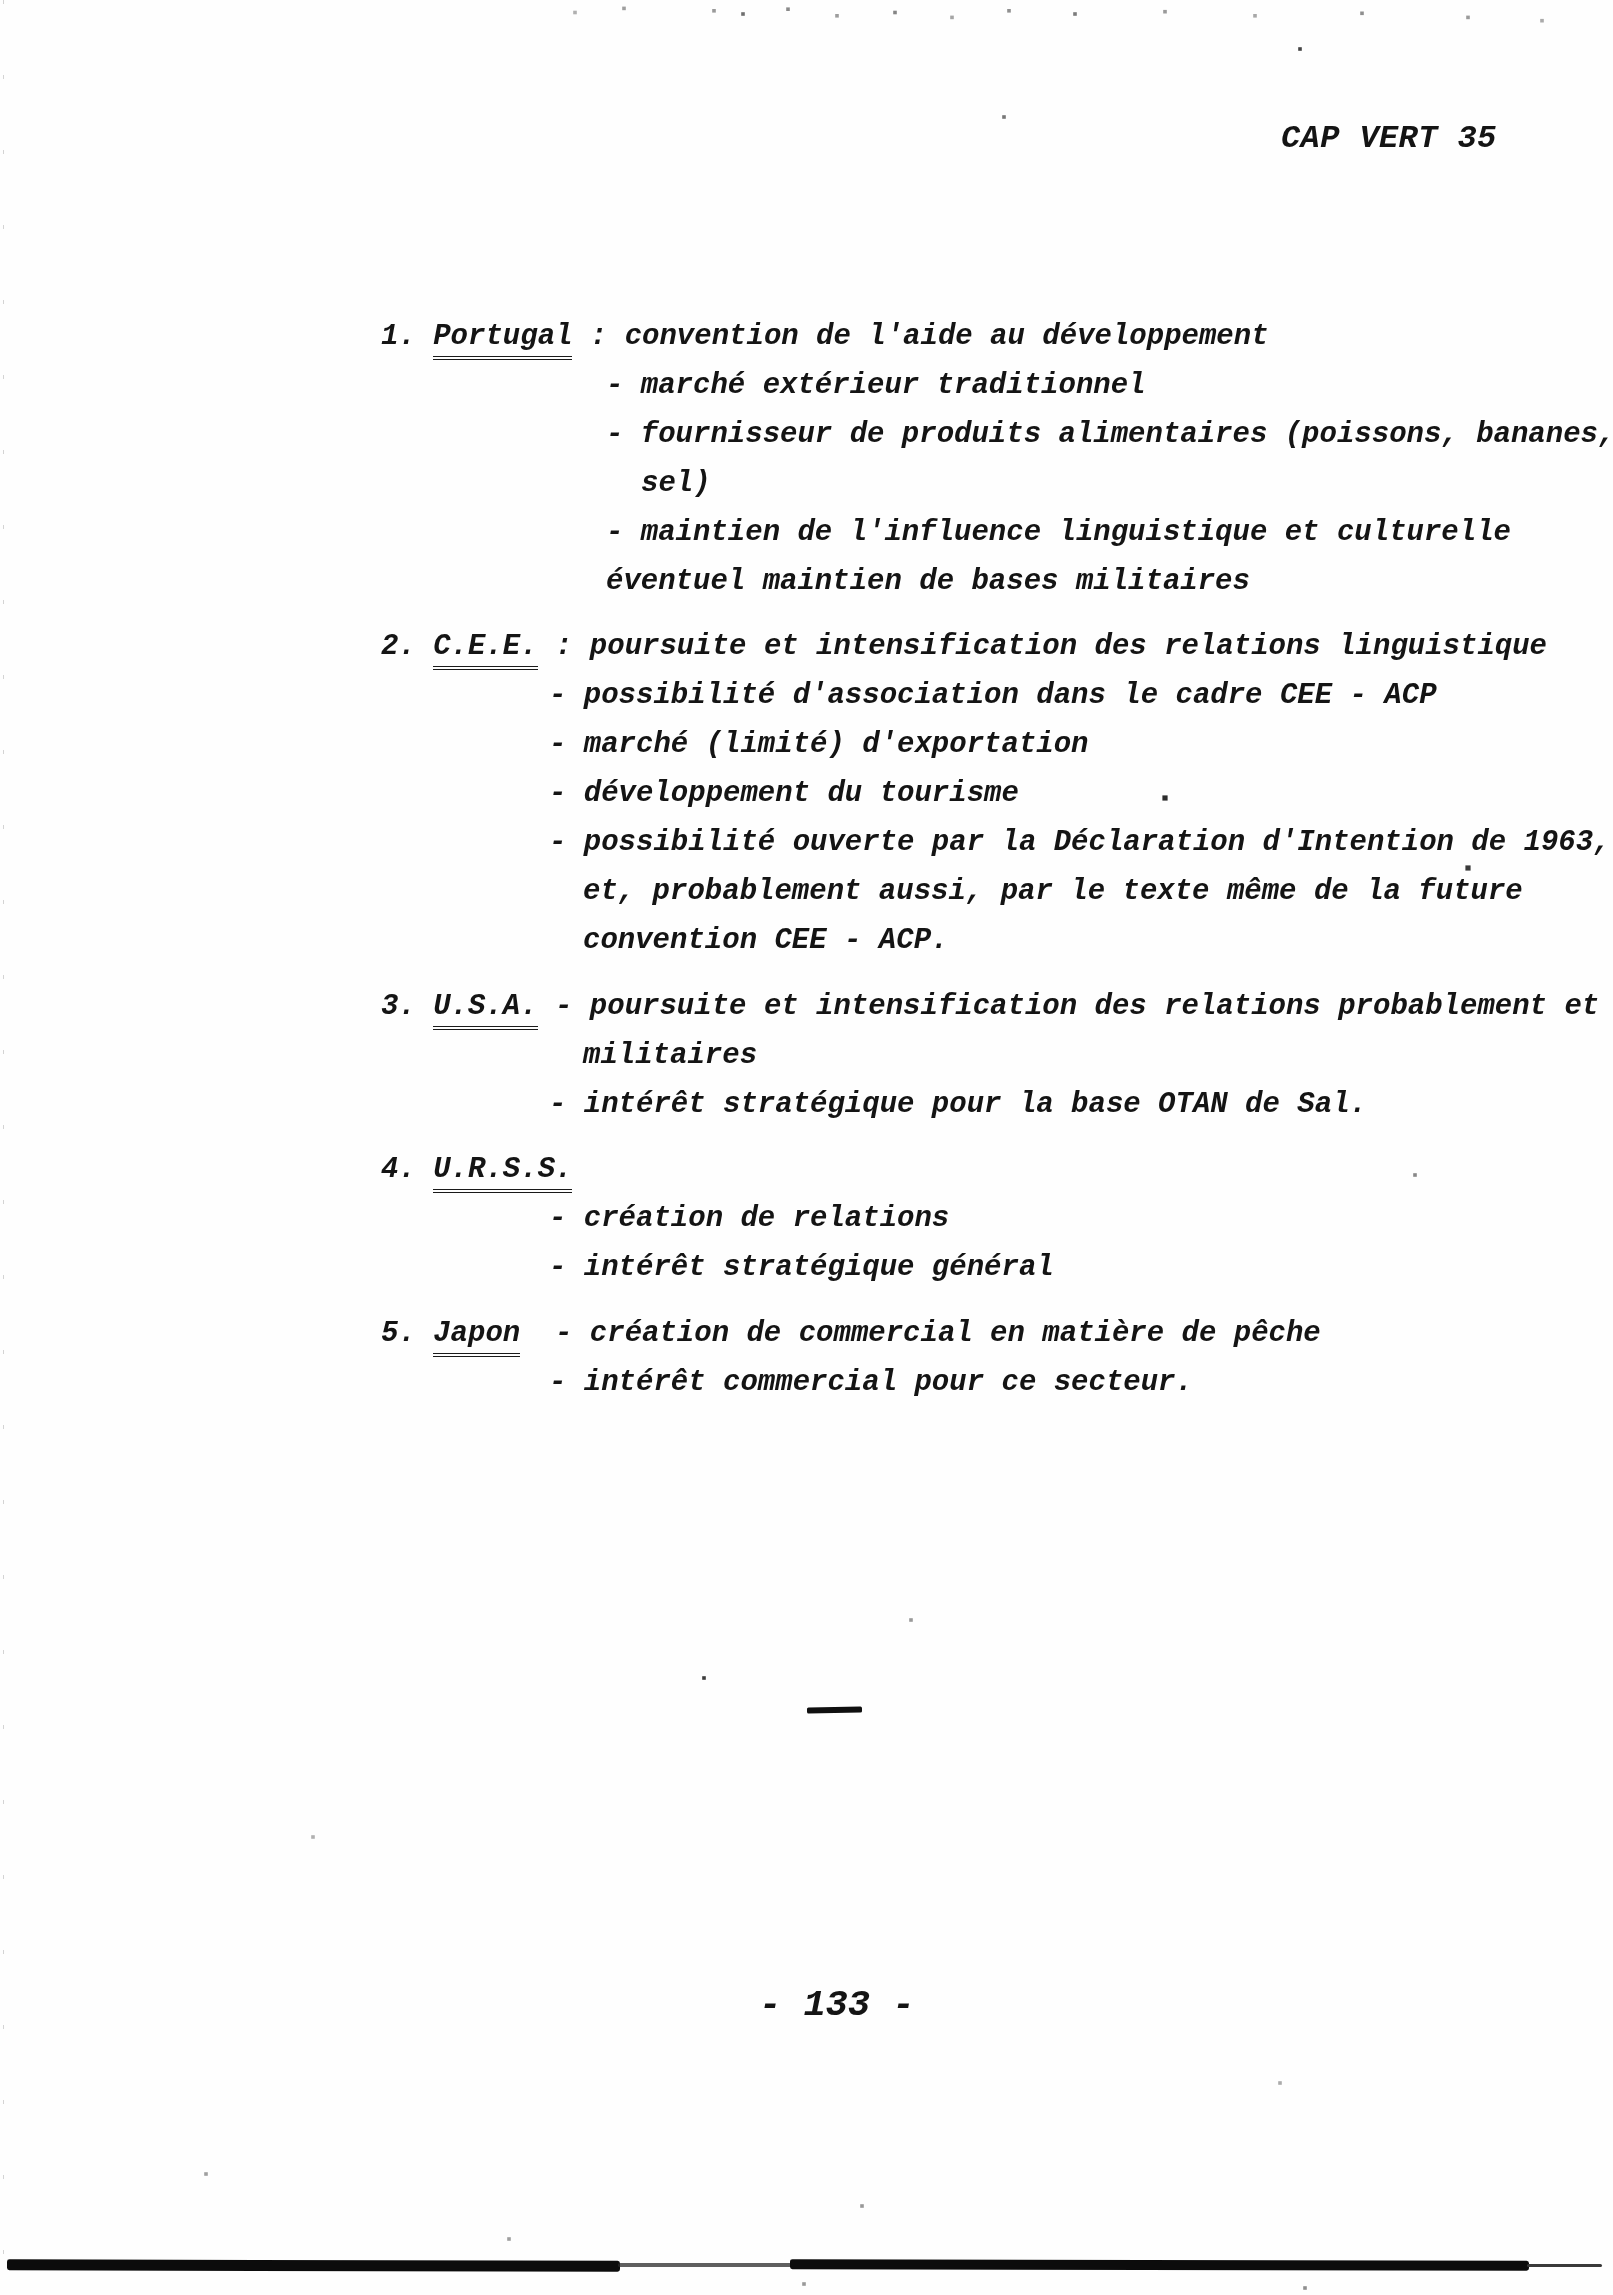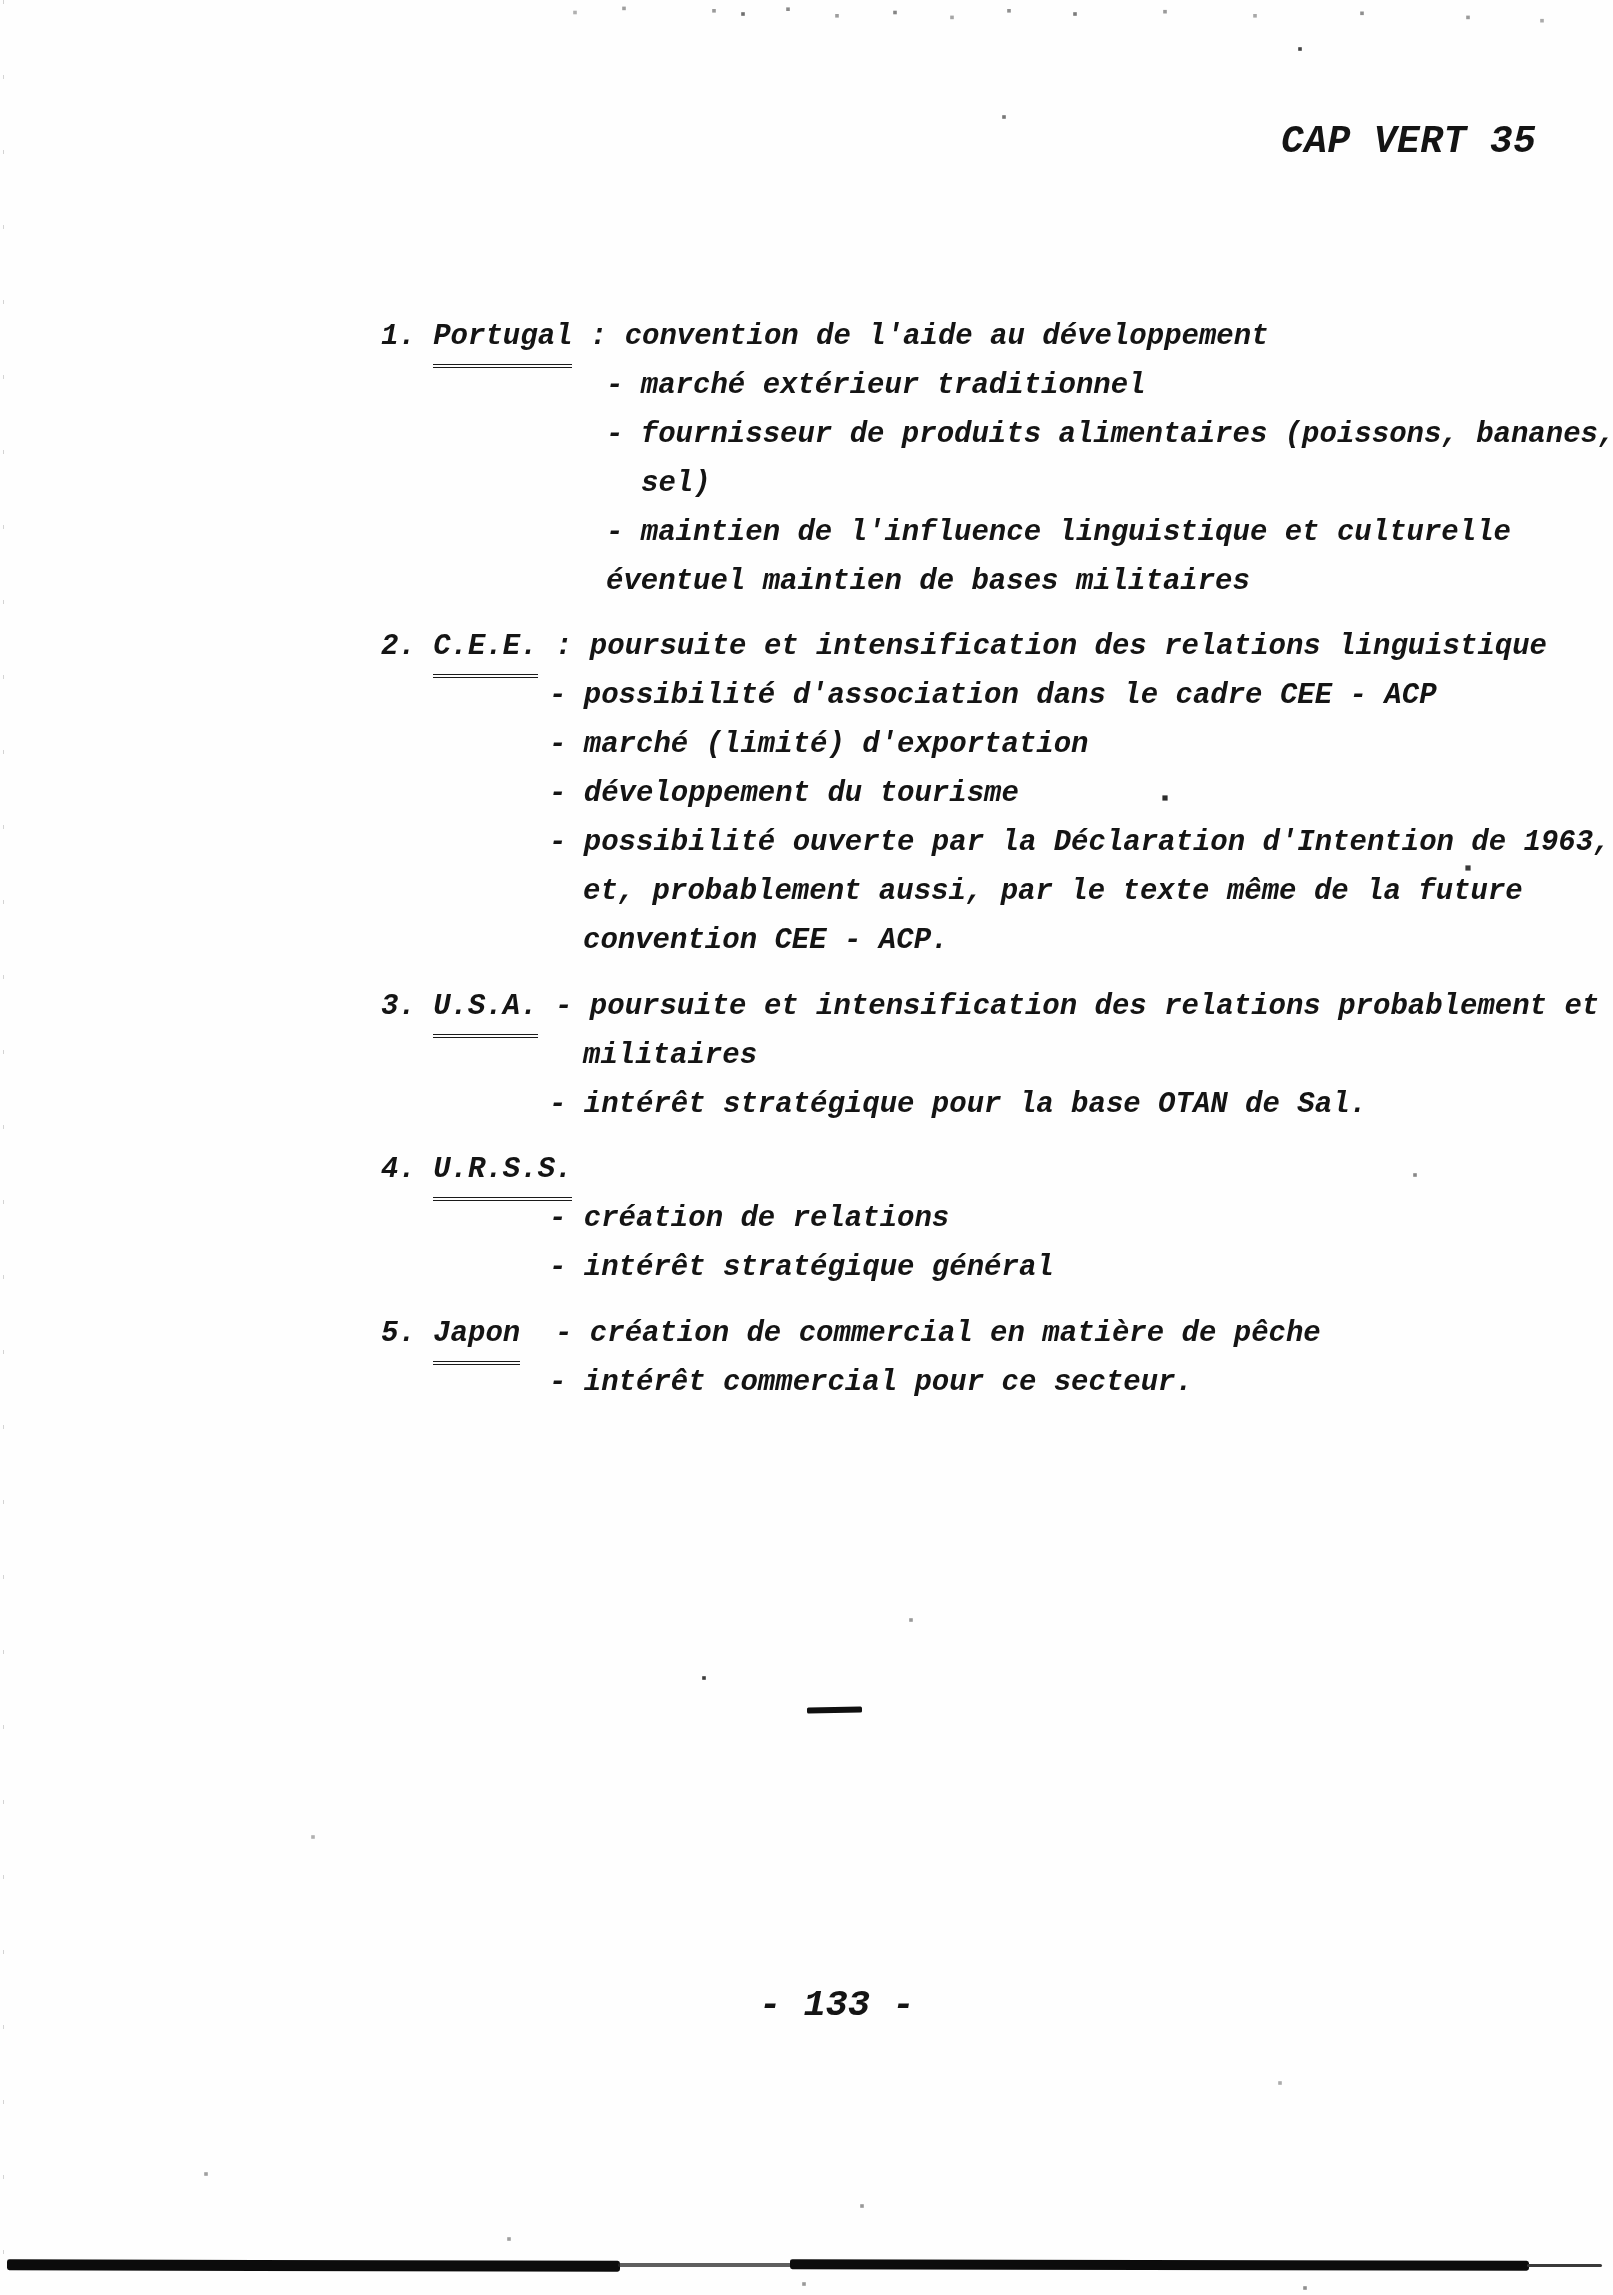--- a/index.html
+++ b/index.html
@@ -16,41 +16,41 @@
     font-family: "Liberation Mono", "DejaVu Sans Mono", monospace;
     font-style: italic;
     font-weight: 700;
     color: #141414;
   }
   
   .doc-header {
     position: absolute;
     left: 1281px;
     top: 120px;
-    font-size: 38px;
+    font-size: 32px;
     white-space: pre;
     letter-spacing: 0.4px;
   }
   
   .content {
     position: absolute;
     left: 381px;
     top: 312px;
     font-size: 29px;
   }
   .section { margin-bottom: 16.4px; }
   .line {
     height: 49px;
     line-height: 49px;
     white-space: pre;
   }
   .line.first { padding-left: 0; }
   .country-title {
     border-bottom: 4.9px double #1a1a1a;
-    padding-bottom: 11px;
+    padding-bottom: 3px;
   }
   
   .b1  { padding-left: 225px; }  
   .c1a { padding-left: 225px; }  
   .c1b { padding-left: 260px; }  
   .b2  { padding-left: 168px; }  
   .c2  { padding-left: 202px; }  
   
   .separator-line {
     position: absolute;

